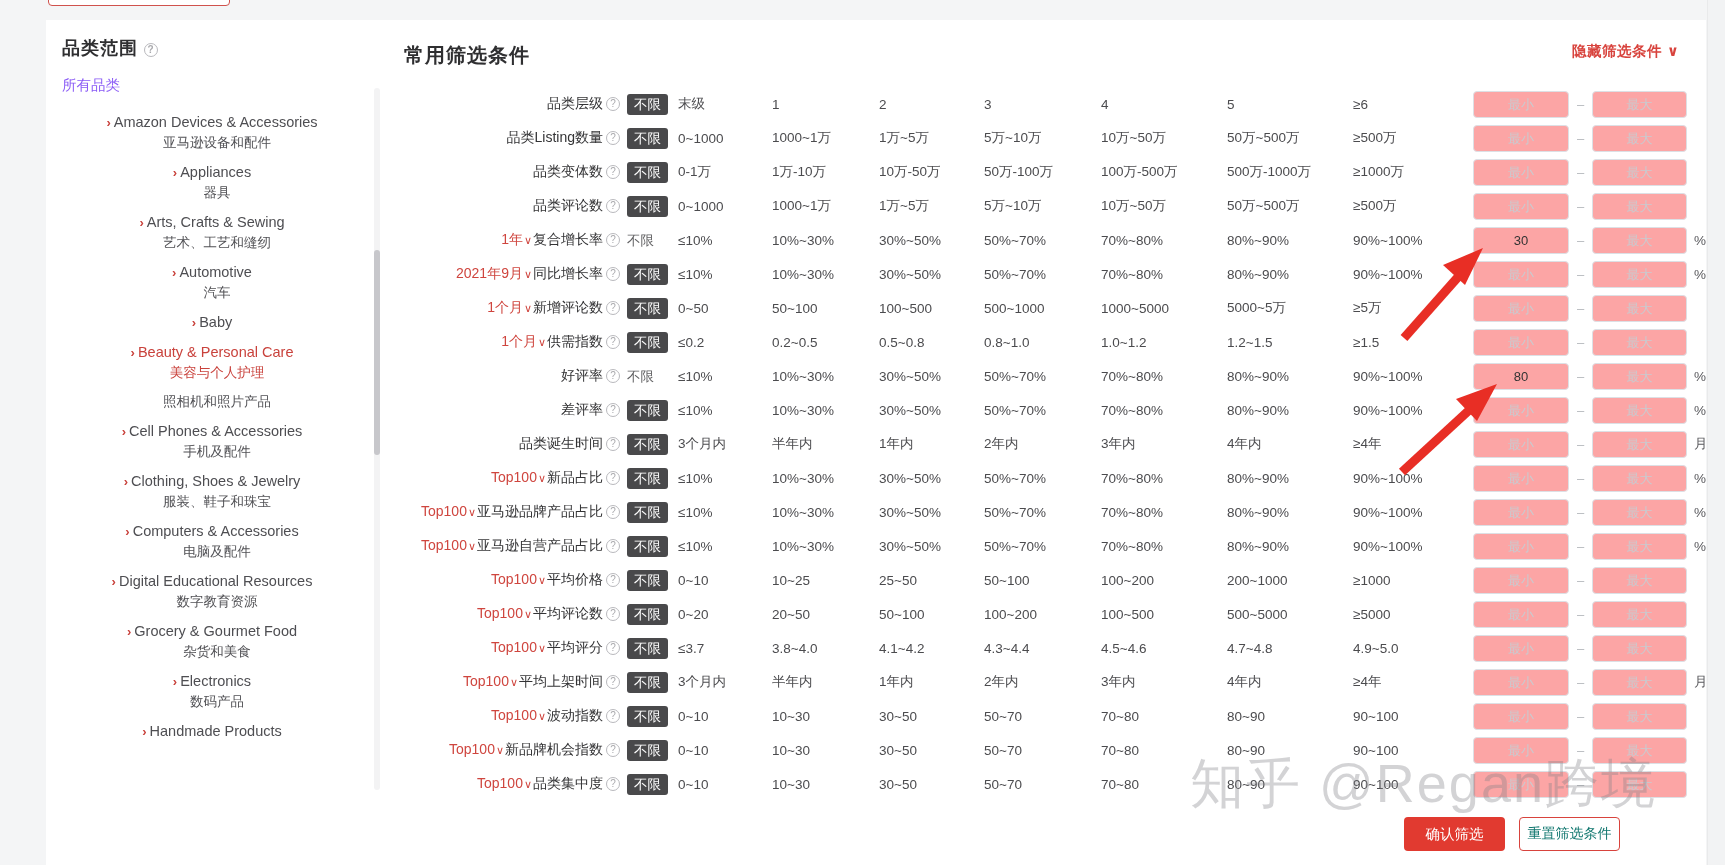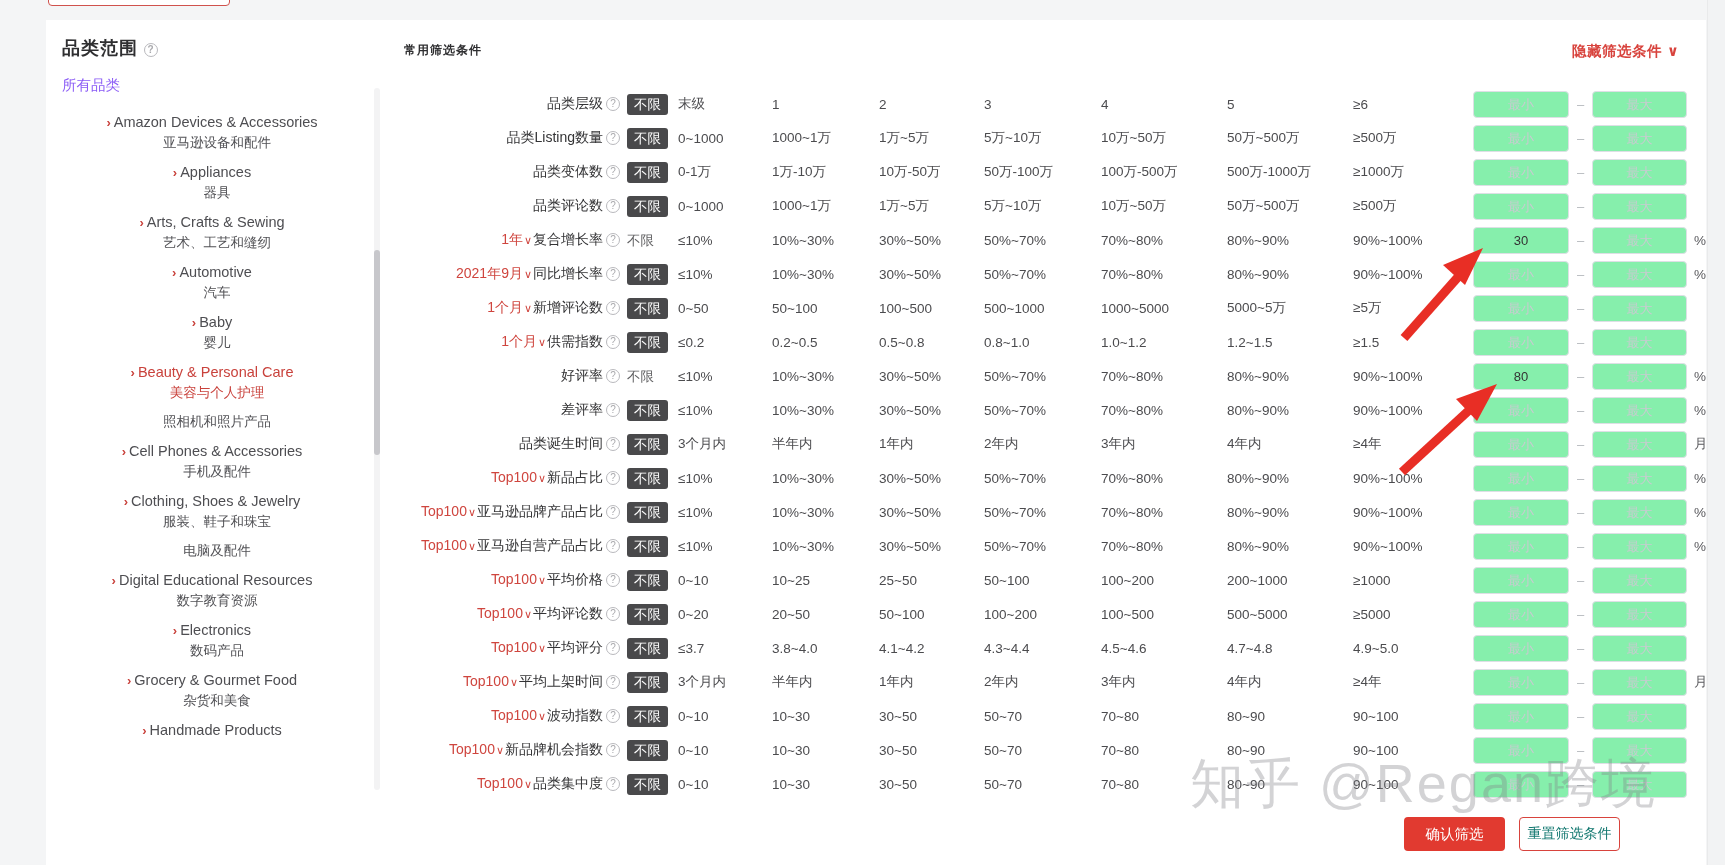--- a/index.html
+++ b/index.html
@@ -22,38 +22,38 @@
   .sb-item { margin-bottom:9px; cursor:pointer;text-align:center; }
   .sb-en { font-size:14.5px; color:#4e4e52; line-height:20px; }
   .sb-zh { font-size:13.5px; color:#515155; line-height:20px; padding-left:10px; }
   .sb-chev { color:#c9423c; font-size:13px; margin-right:3px; font-weight:bold; }
   .sb-item.selected .sb-en, .sb-item.selected .sb-zh { color:#c9423c; }
 
   .sb-scroll { position:absolute; left:374px; top:88px; width:6px; height:702px; background:#f3f3f4; border-radius:3px; }
   .sb-thumb { position:absolute; left:0; top:162px; width:6px; height:205px; background:#c7c7cb; border-radius:3px; }
 
   
-  .main-title { position:absolute; left:404px; top:42px; font-size:12px; color:#2f2f31; font-weight:600; letter-spacing:1px; }
+  .main-title { position:absolute; left:404px; top:42px; font-size:20px; color:#2f2f31; font-weight:600; letter-spacing:1px; }
   .hide-link { position:absolute; left:1572px; top:42px; font-size:14.5px; color:#d8433d; font-weight:600; cursor:pointer; letter-spacing:0.5px; }
   .hide-link .chev { font-weight:700; margin-left:5px; }
 
   .rows { position:absolute; left:350px; top:87px; width:1363px; }
   .filter-row { display:grid; height:34px; align-items:center;
     grid-template-columns:270px 58px 94px 107px 105px 117px 126px 126px 120px 96px 23px 95px 26px; }
   .lbl-cell { text-align:right; font-size:14px; color:#333335; white-space:nowrap; }
   .lbl-prefix { color:#cf453e; cursor:pointer; }
   .lbl-prefix .chev { font-size:11px; margin:0 1px 0 1px; }
   .lbl-cell .q { margin-left:3px; }
   .badge-cell { padding-left:7px; }
   .unl { font-size:13.5px; cursor:pointer; }
   .unl.on { background:#49494b; color:#fff; padding:3px 7px; border-radius:3px; }
   .unl.off { color:#606062; }
   .opt { font-size:13.5px; color:#4b4b4e; white-space:nowrap; cursor:pointer; }
   .rng input { width:96px; height:27px; border:1px solid #dde0e5; border-radius:4px;
-    text-align:center; font-size:13px; color:#333; outline:none; background:#86efac;
+    text-align:center; font-size:13px; color:#333; outline:none; background:#fca5a5;
     font-family:"Liberation Sans","DejaVu Sans",sans-serif; }
   .rng input::placeholder { color:#c8cbd0; }
   .rng.max input { width:95px; }
   .dash { text-align:center; color:#b5b8bd; font-size:13px; }
   .unit { font-size:13.5px; color:#5a5a5e; padding-left:7px; }
 
   
   .btn-confirm { position:absolute; left:1404px; top:817px; width:101px; height:34px;
     background:#e13a30; color:#fff; font-size:14.5px; border:none; border-radius:4px; cursor:pointer;
     font-family:inherit; }
@@ -91,51 +91,51 @@
       <div class="sb-item">
         <div class="sb-en"><span class="sb-chev">›</span><span>Arts, Crafts &amp; Sewing</span></div>
         <div class="sb-zh">艺术、工艺和缝纫</div>
       </div>
       <div class="sb-item">
         <div class="sb-en"><span class="sb-chev">›</span><span>Automotive</span></div>
         <div class="sb-zh">汽车</div>
       </div>
       <div class="sb-item">
         <div class="sb-en"><span class="sb-chev">›</span><span>Baby</span></div>
-        <div class="sb-zh">婴儿</div>
       </div>
       <div class="sb-item selected">
         <div class="sb-en"><span class="sb-chev">›</span><span>Beauty &amp; Personal Care</span></div>
         <div class="sb-zh">美容与个人护理</div>
       </div>
       <div class="sb-item">
         <div class="sb-zh">照相机和照片产品</div>
       </div>
       <div class="sb-item">
         <div class="sb-en"><span class="sb-chev">›</span><span>Cell Phones &amp; Accessories</span></div>
         <div class="sb-zh">手机及配件</div>
       </div>
       <div class="sb-item">
         <div class="sb-en"><span class="sb-chev">›</span><span>Clothing, Shoes &amp; Jewelry</span></div>
         <div class="sb-zh">服装、鞋子和珠宝</div>
       </div>
       <div class="sb-item">
+        <div class="sb-en"><span class="sb-chev">›</span><span>Computers &amp; Accessories</span></div>
         <div class="sb-zh">电脑及配件</div>
       </div>
       <div class="sb-item">
         <div class="sb-en"><span class="sb-chev">›</span><span>Digital Educational Resources</span></div>
         <div class="sb-zh">数字教育资源</div>
       </div>
       <div class="sb-item">
+        <div class="sb-en"><span class="sb-chev">›</span><span>Grocery &amp; Gourmet Food</span></div>
+        <div class="sb-zh">杂货和美食</div>
+      </div>
+      <div class="sb-item">
         <div class="sb-en"><span class="sb-chev">›</span><span>Electronics</span></div>
         <div class="sb-zh">数码产品</div>
-      </div>
-      <div class="sb-item">
-        <div class="sb-en"><span class="sb-chev">›</span><span>Grocery &amp; Gourmet Food</span></div>
-        <div class="sb-zh">杂货和美食</div>
       </div>
       <div class="sb-item">
         <div class="sb-en"><span class="sb-chev">›</span><span>Handmade Products</span></div>
       </div>
     </div>
   <div class="sb-scroll">
     <div class="sb-thumb"></div>
   </div>
 
   <div class="main-title">常用筛选条件</div>

